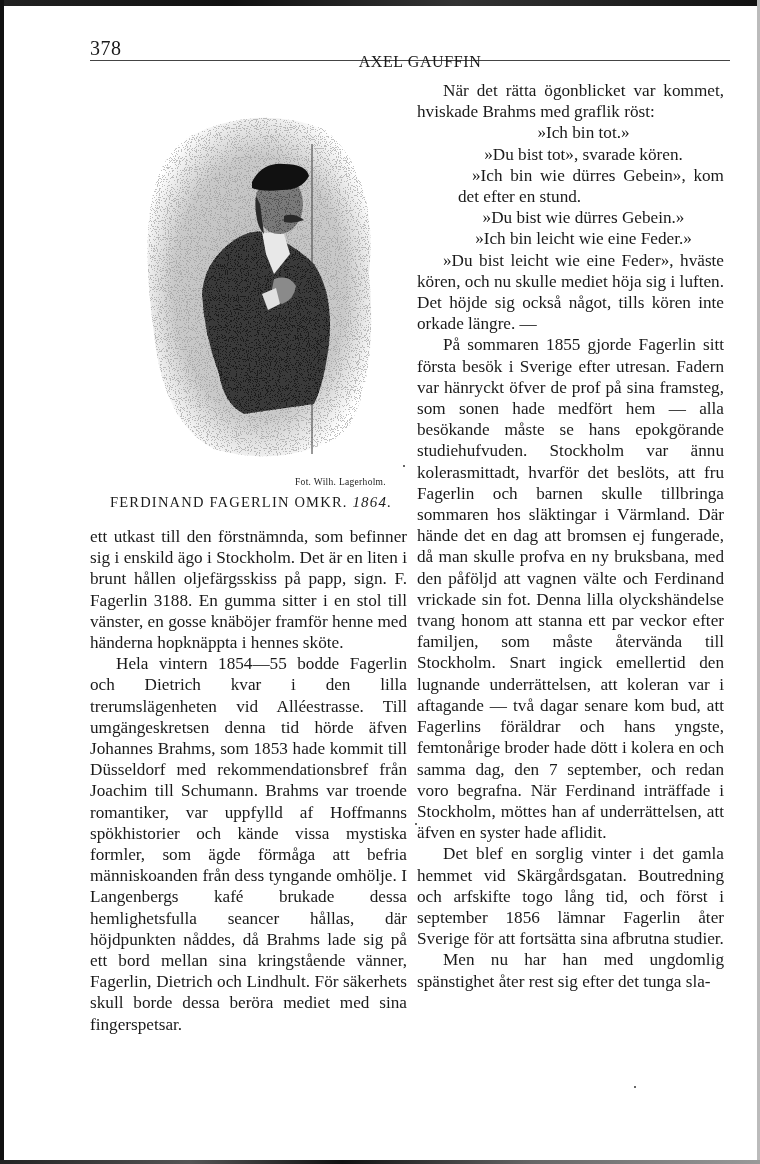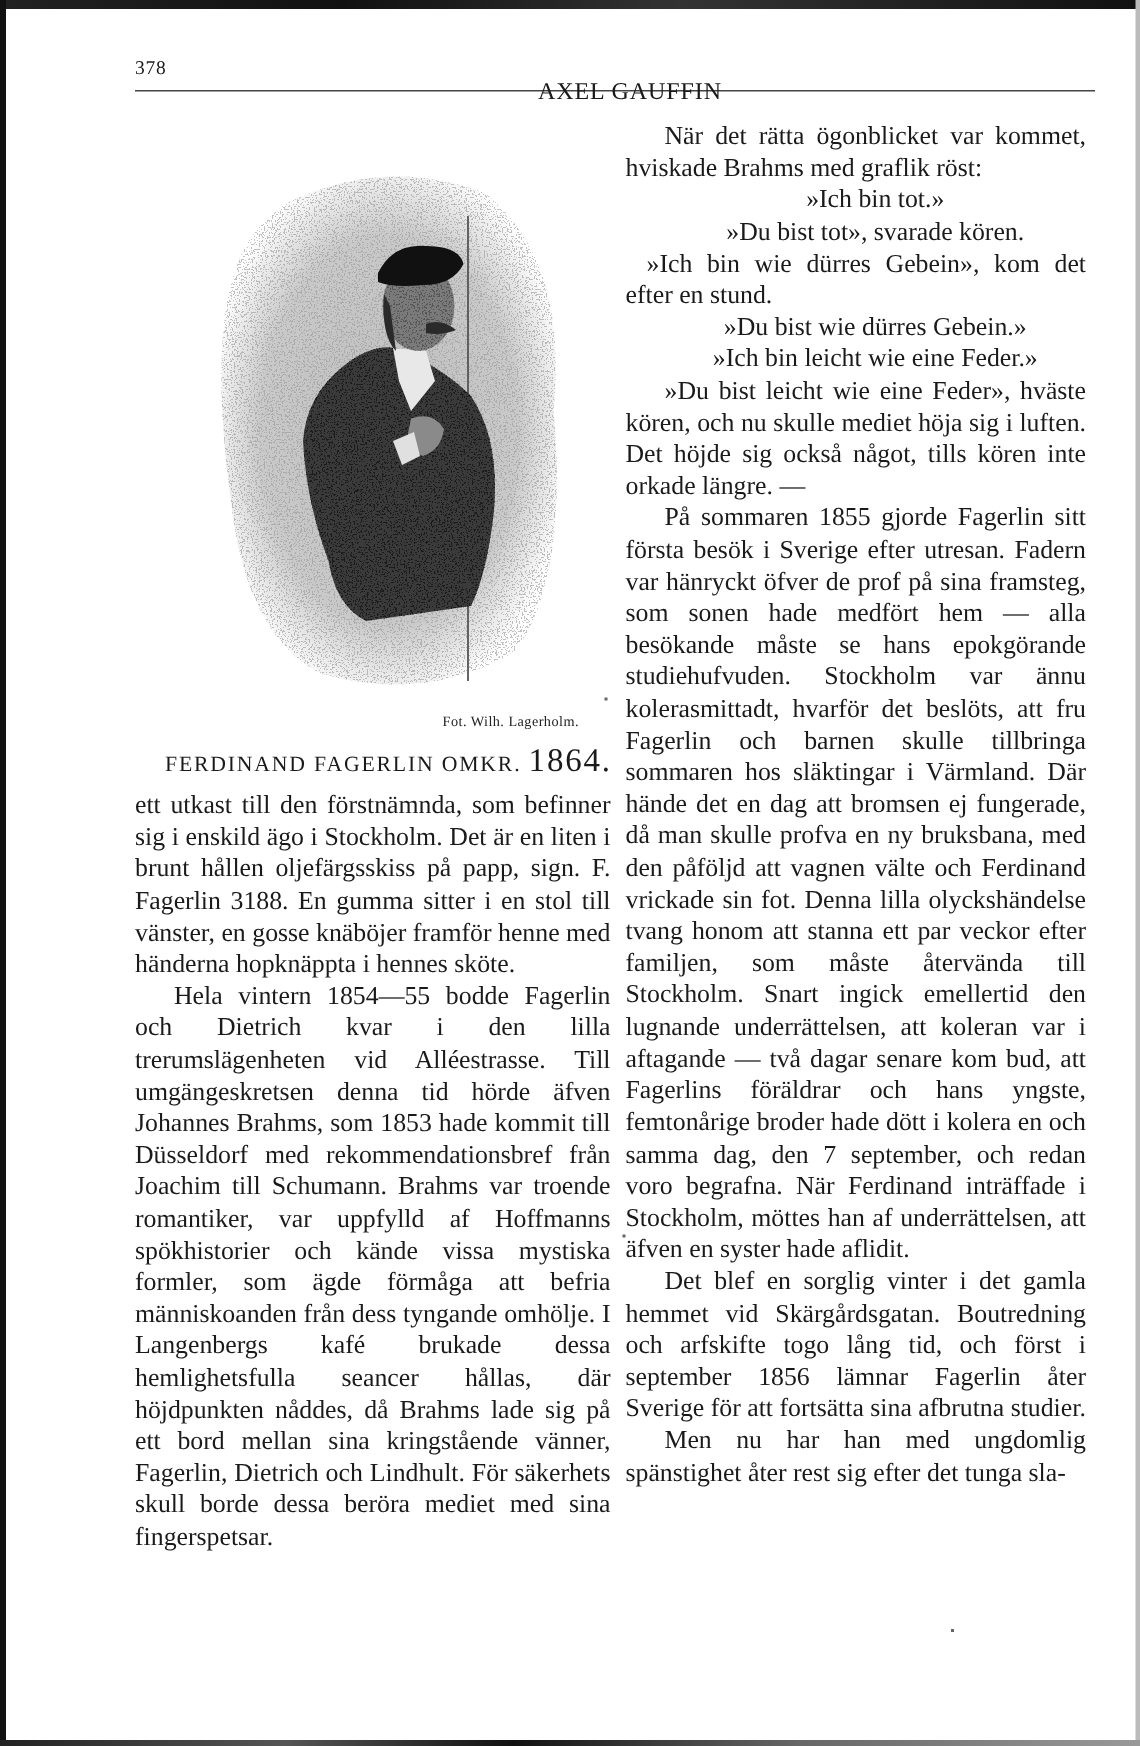--- a/index.html
+++ b/index.html
@@ -32,21 +32,21 @@
       background: linear-gradient(90deg, #222 0%, #555 25%, #111 45%, #666 70%, #999 100%);
     }
 
     .running-head {
       position: absolute;
       left: 90px; top: 34px; width: 640px; height: 26px;
       border-bottom: 1.5px solid #444;
     }
     .page-number {
       position: absolute; left: 0; top: 3px;
-      font-size: 13px;
+      font-size: 20px;
       letter-spacing: 0.5px;
     }
     .running-title {
       position: absolute; left: 0; right: 0; top: 3px;
       text-align: center;
       font-size: 16px;
       letter-spacing: 0.6px;
       padding-left: 20px;
       margin-top: 16px;
     }
@@ -59,21 +59,21 @@
     }
     .col-left { left: 90px; top: 526px; width: 317px; }
     .col-right { left: 417px; top: 80px; width: 307px; }
 
     .column p {
       margin: 0;
       text-indent: 0;
     }
     .column p.indent { text-indent: 26px; }
     .column p.quote { text-indent: 26px; text-align: center; }
-    .column p.quote-hang { text-indent: 14px; }
+    .column p.quote-hang { text-indent: 14px; margin-left: 41px; }
 
     .figure {
       position: absolute;
       left: 100px; top: 100px; width: 300px; height: 420px;
     }
     .portrait {
       position: absolute;
       left: 30px; top: 0; width: 250px; height: 365px;
     }
     .photo-credit {
@@ -83,21 +83,21 @@
       letter-spacing: 0.3px;
       color: #222;
     }
     .figure-caption {
       position: absolute;
       left: 6px; top: 390px;
       font-size: 14.5px;
       letter-spacing: 1.2px;
       white-space: nowrap;
     }
-    .figure-caption .year { font-size: 22px; }
+    .figure-caption .year { font-size: 15px; font-style: italic; }
 
     .speck { position: absolute; width: 2px; height: 2px; background: #666; }
   </style>
 </head>
 <body>
 
 <div class="scan-edge-top"></div>
 <div class="scan-edge-left"></div>
 <div class="scan-edge-right"></div>
 <div class="scan-edge-bottom"></div>

